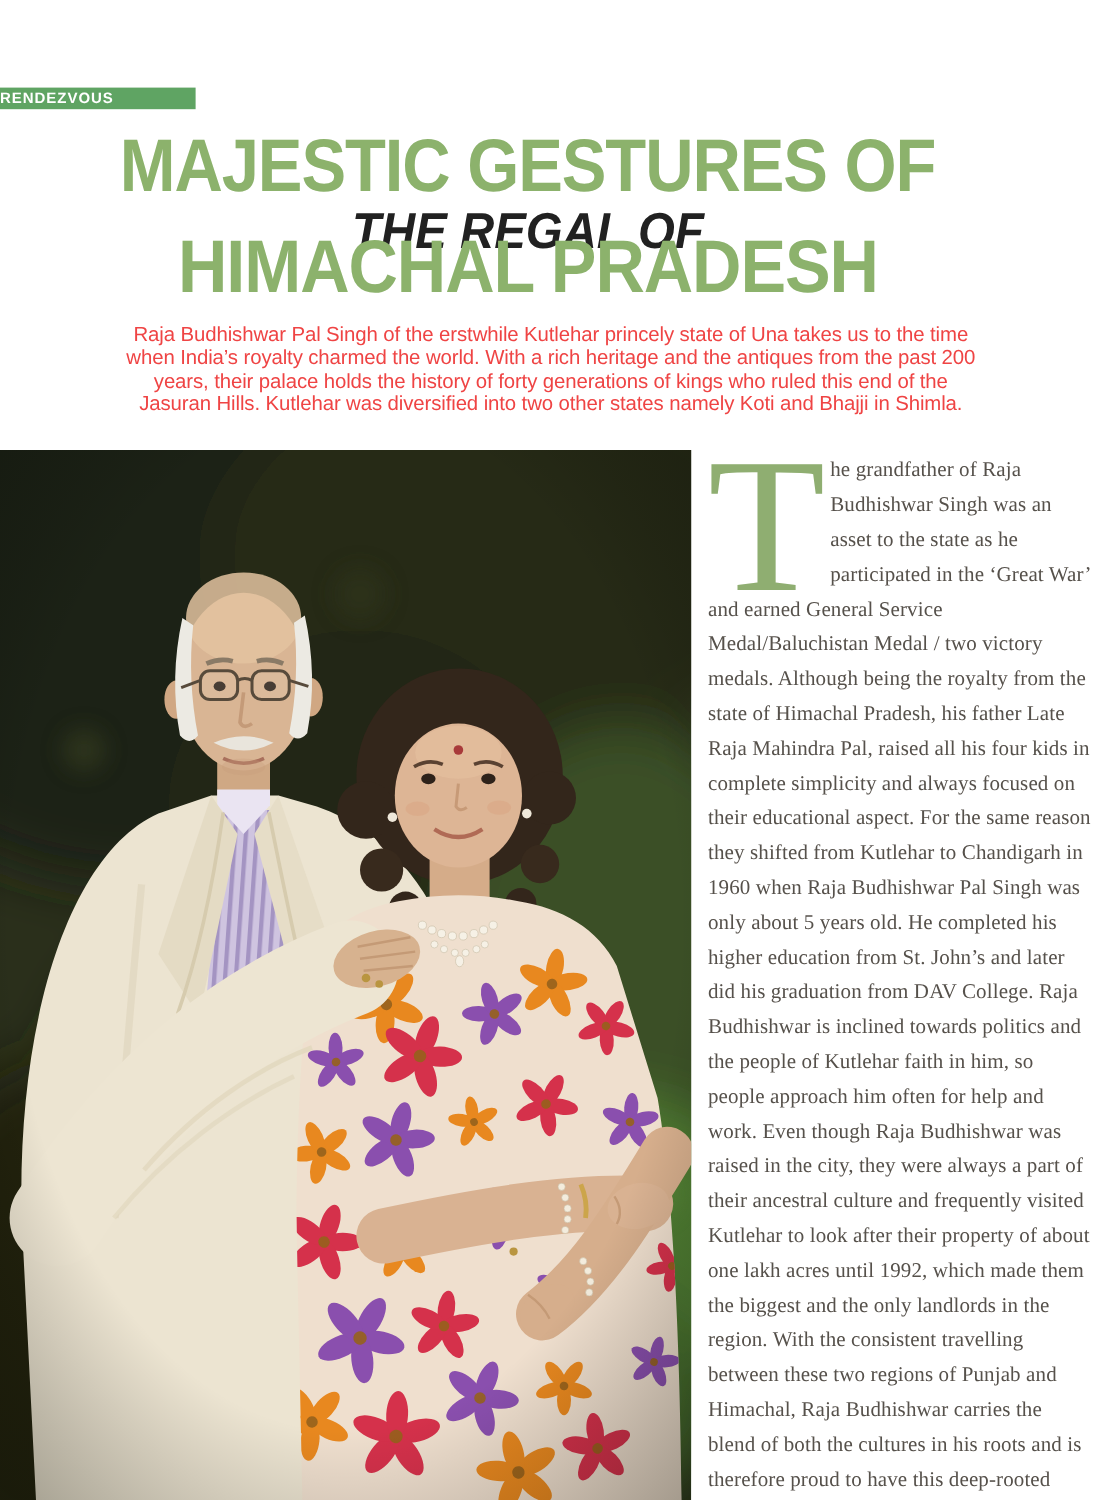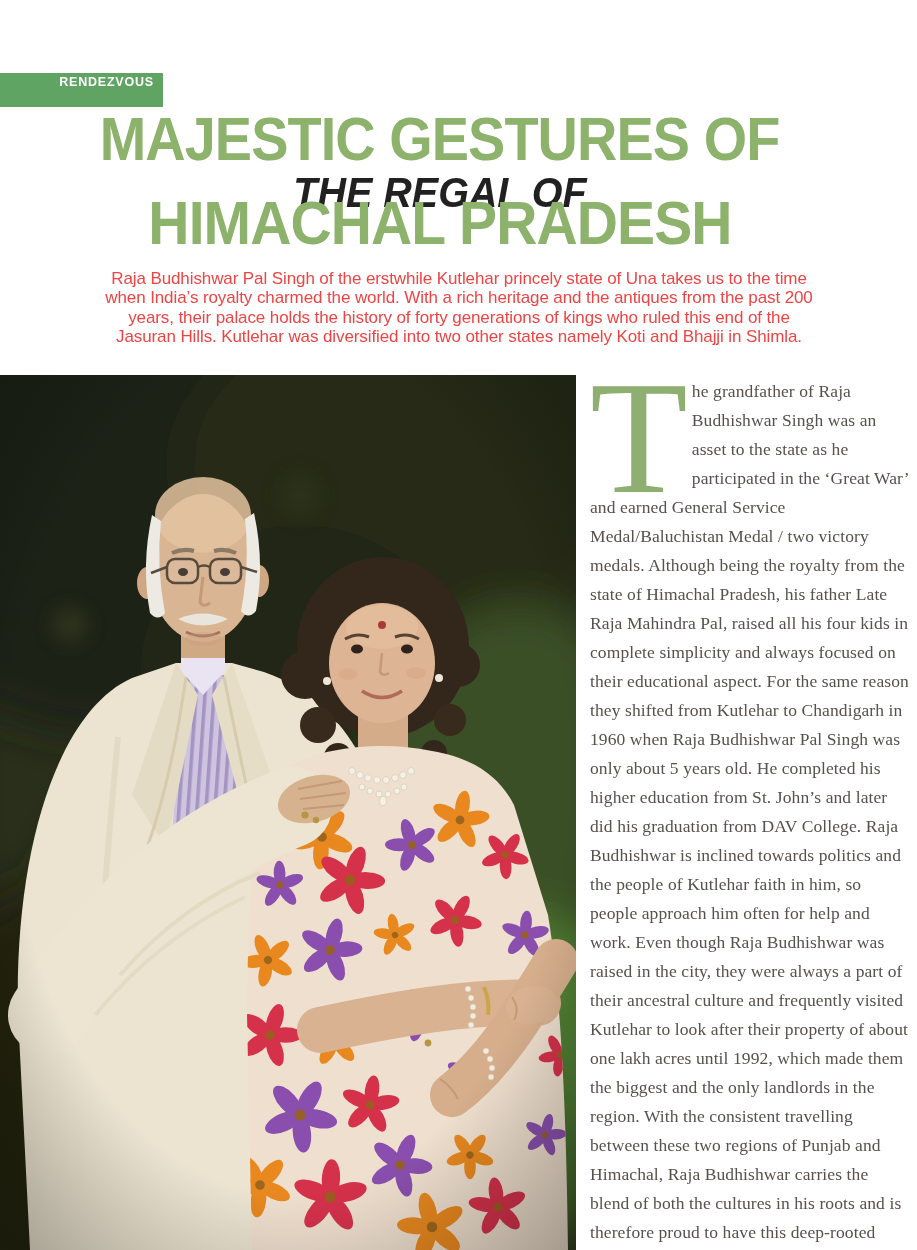--- a/index.html
+++ b/index.html
@@ -2,23 +2,23 @@
 <html><head>
 <meta charset="utf-8">
 <style>
   html,body{margin:0;padding:0;background:#ffffff;}
   .page{
     position:relative;width:917px;height:1250px;background:#ffffff;overflow:hidden;
     font-family:"Liberation Sans",sans-serif;
   }
   
   .kicker{
-    position:absolute;top:73px;left:0;width:163px;height:34px;line-height:18px;
+    position:absolute;top:73px;left:0;width:163px;height:18px;line-height:18px;
     background:#5fa463;color:#ffffff;font-size:12.5px;font-weight:bold;
-    letter-spacing:.8px;text-align:right;padding-right:9px;box-sizing:border-box;
+    letter-spacing:.8px;padding-right:9px;box-sizing:border-box;
   }
   
   .hl{position:absolute;left:0;width:879px;text-align:center;line-height:1;white-space:nowrap;}
   .cond{display:inline-block;transform-origin:50% 50%;}
   .hl1{top:108px;font-size:62px;font-weight:bold;color:#8cb26c;}
   .hl1 .cond{transform:scaleX(.90);letter-spacing:-1px;}
   .hl2{top:172px;font-size:42px;font-weight:bold;font-style:italic;color:#212121;}
   .hl2 .cond{transform:scaleX(.94);}
   .hl3{top:192px;font-size:62px;font-weight:bold;color:#8cb26c;}
   .hl3 .cond{transform:scaleX(.92);letter-spacing:-1px;}

